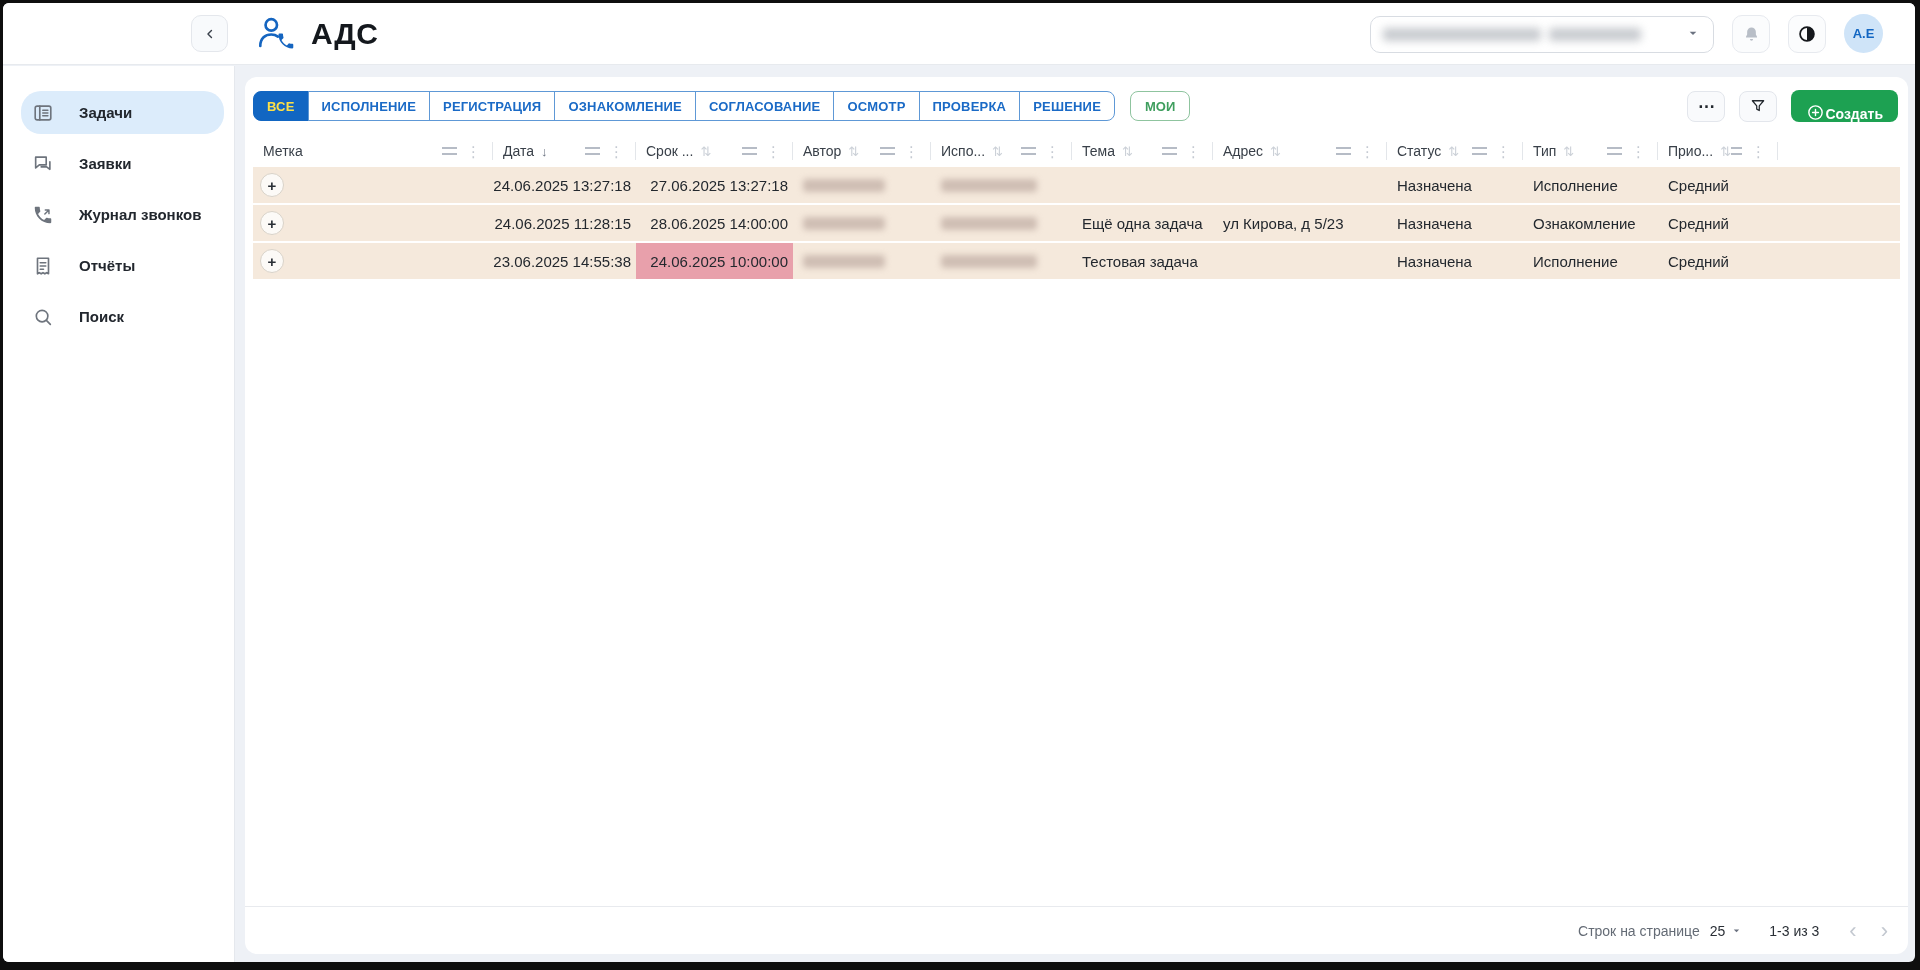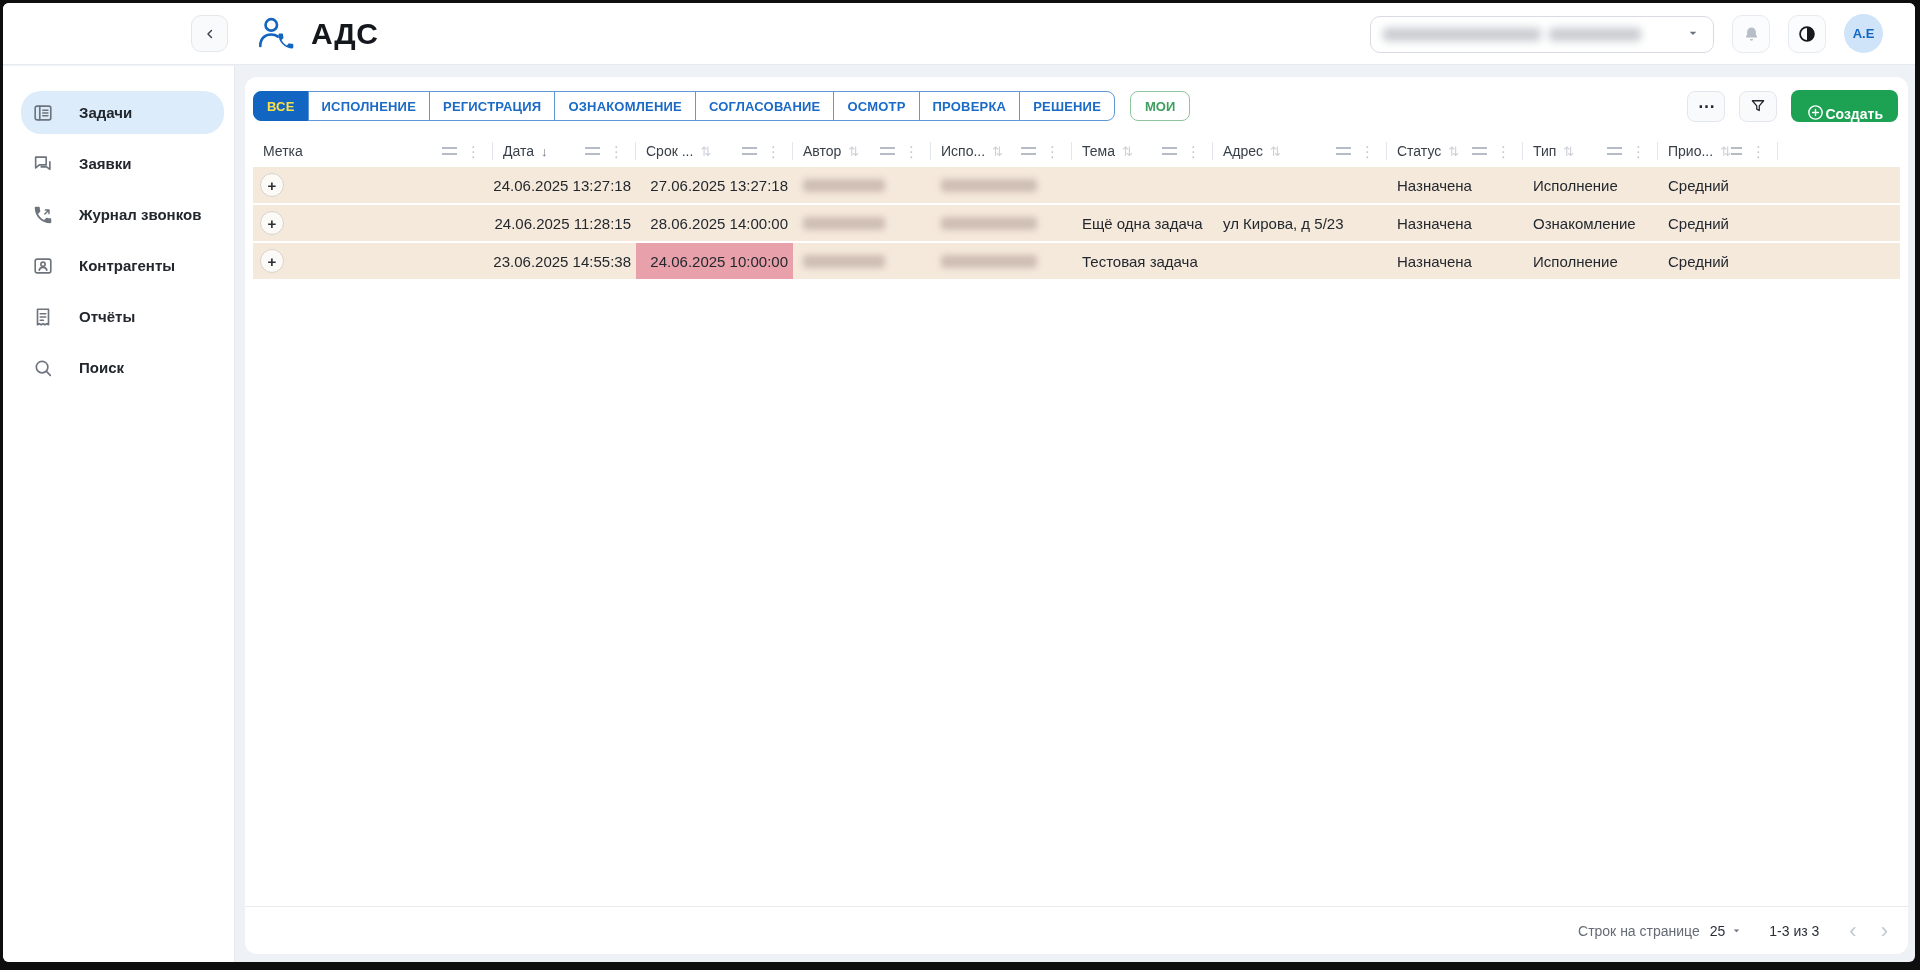--- a/index.html
+++ b/index.html
@@ -172,30 +172,20 @@
             <svg width="22" height="22" viewBox="0 0 24 24" fill="none" stroke="currentColor" stroke-width="1.8" stroke-linecap="round" stroke-linejoin="round">
               <path d="M6.62 10.79c1.44 2.83 3.76 5.14 6.59 6.59l2.2-2.2c.27-.27.67-.36 1.02-.24 1.12.37 2.33.57 3.57.57.55 0 1 .45 1 1V20c0 .55-.45 1-1 1-9.39 0-17-7.61-17-17 0-.55.45-1 1-1h3.5c.55 0 1 .45 1 1 0 1.25.2 2.45.57 3.57.11.35.03.74-.25 1.02l-2.2 2.2z" fill="currentColor" stroke="none"></path>
               <path d="M14.5 6.5h4m0 0v4m0-4l-4.5 4.5" stroke-width="1.6"></path>
             </svg>
           </span>
           <span class="side-label">Журнал звонков</span>
         </div>
         <div class="side-item">
           <span class="side-icon">
             <svg width="22" height="22" viewBox="0 0 24 24" fill="none" stroke="currentColor" stroke-width="1.8" stroke-linecap="round" stroke-linejoin="round">
-              <rect x="3.5" y="4.5" width="17" height="15" rx="2"></rect>
-              <circle cx="12" cy="10" r="2.3"></circle>
-              <path d="M7.8 16.5c.7-2 2.3-3 4.2-3s3.5 1 4.2 3"></path>
-            </svg>
-          </span>
-          <span class="side-label">Контрагенты</span>
-        </div>
-        <div class="side-item">
-          <span class="side-icon">
-            <svg width="22" height="22" viewBox="0 0 24 24" fill="none" stroke="currentColor" stroke-width="1.8" stroke-linecap="round" stroke-linejoin="round">
               <path d="M6 3.5h12v17l-2-1.2-2 1.2-2-1.2-2 1.2-2-1.2-2 1.2z"></path>
               <path d="M9 8.5h6M9 12h6M9 15.5h3.5"></path>
             </svg>
           </span>
           <span class="side-label">Отчёты</span>
         </div>
         <div class="side-item">
           <span class="side-icon">
             <svg width="22" height="22" viewBox="0 0 24 24" fill="none" stroke="currentColor" stroke-width="1.8" stroke-linecap="round" stroke-linejoin="round">
               <circle cx="11" cy="11" r="6.3"></circle>

